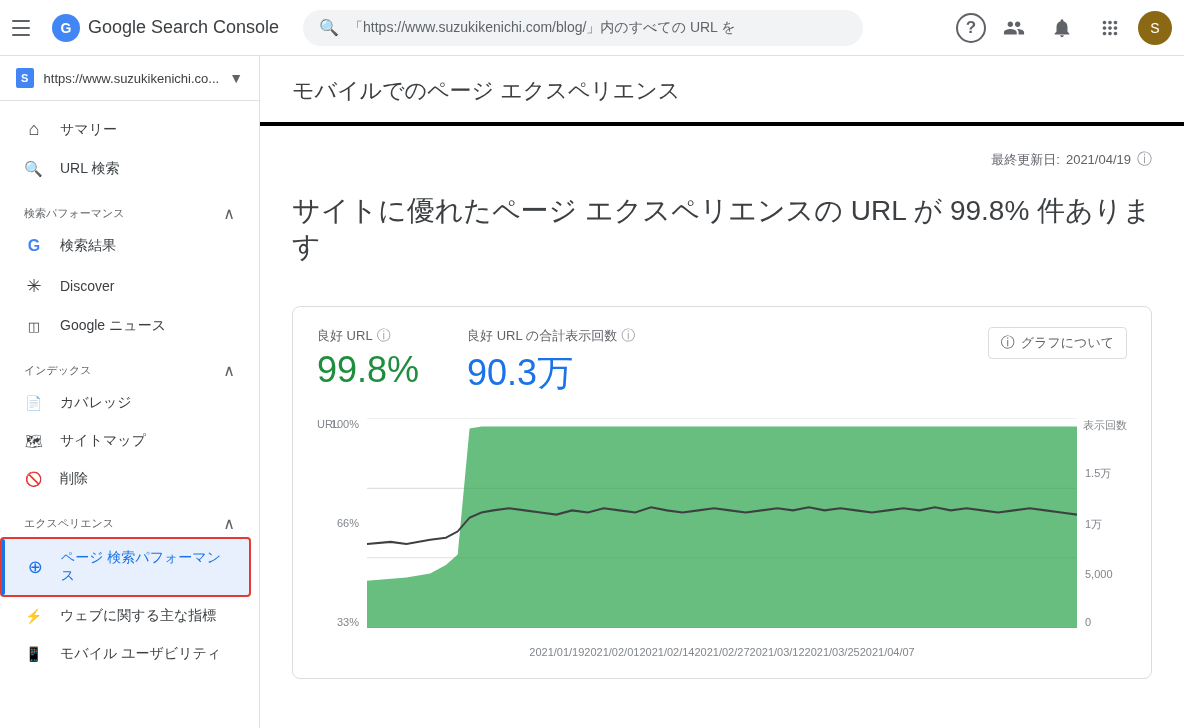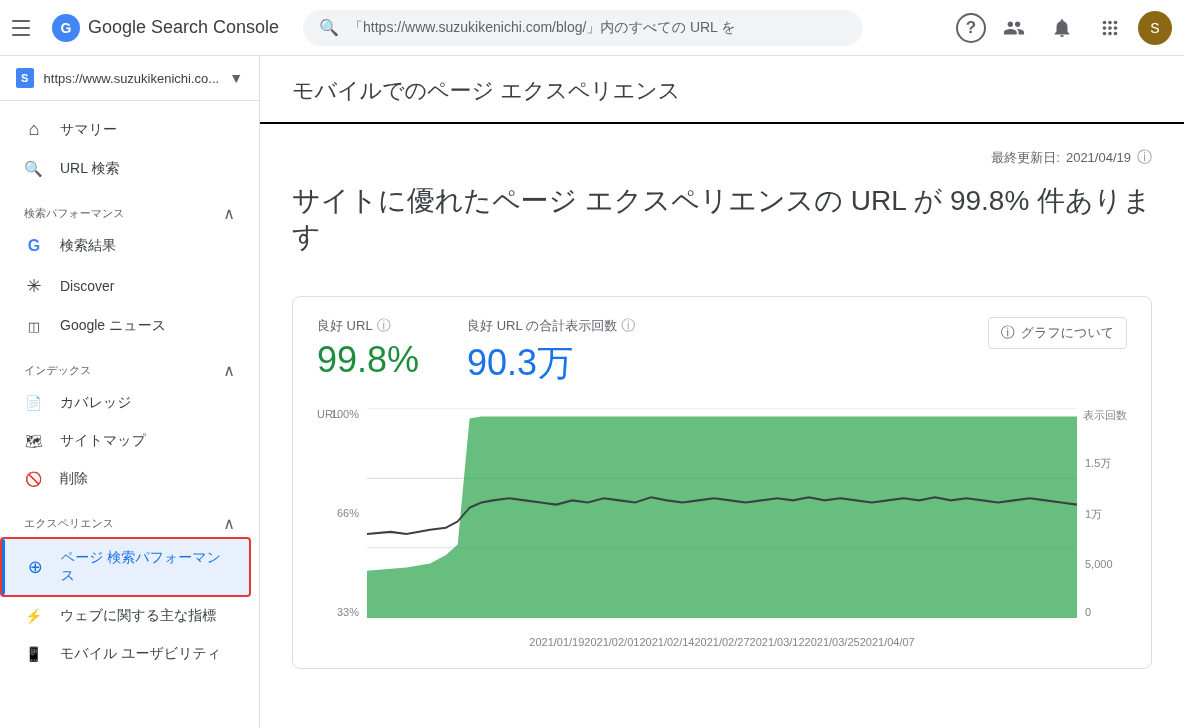--- a/index.html
+++ b/index.html
@@ -139,33 +139,33 @@
     }
 
     
     .content {
       flex: 1;
       overflow-y: auto;
       background: #fff;
     }
     .content-header {
       padding: 20px 32px 16px;
-      border-bottom: 2px solid #000000;
+      border-bottom: 4px solid #000000;
     }
     .content-title {
       font-size: 22px;
       color: #3c4043;
       font-weight: 400;
     }
     .content-body { padding: 24px 32px; }
     .last-updated {
       text-align: right;
       font-size: 13px;
       color: #5f6368;
-      margin-bottom: 16px;
+      margin-bottom: 24px;
       display: flex;
       align-items: center;
       justify-content: flex-end;
       gap: 6px;
     }
 
     .headline {
       font-size: 28px;
       color: #3c4043;
       font-weight: 400;

